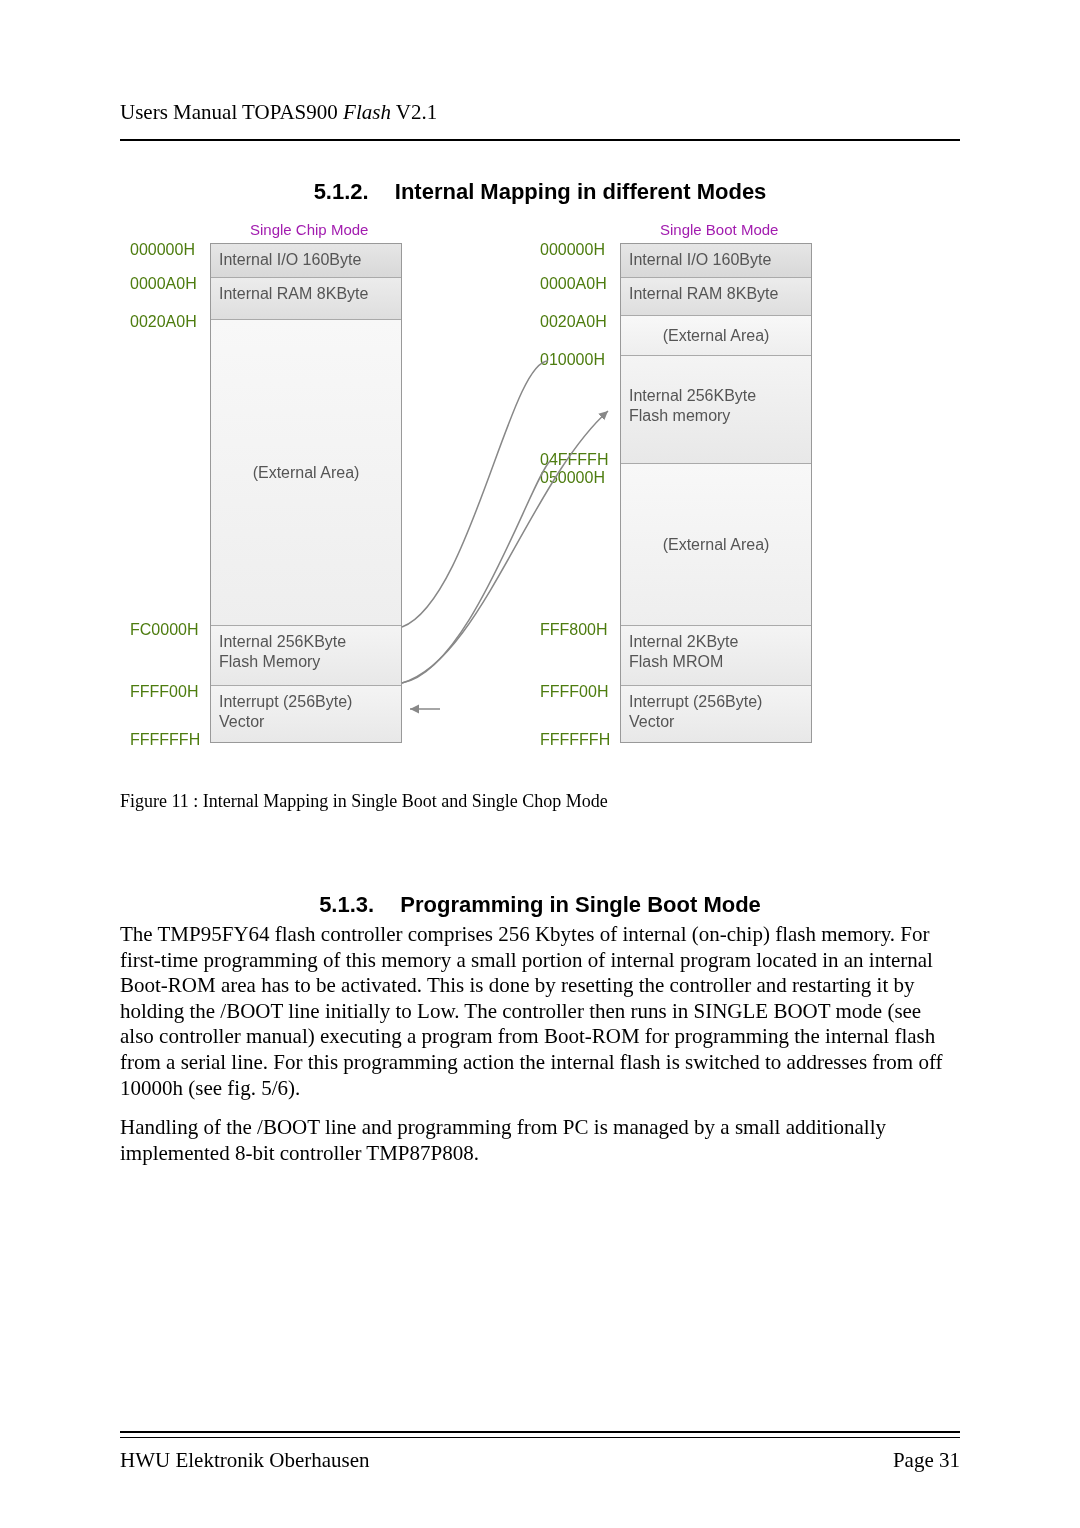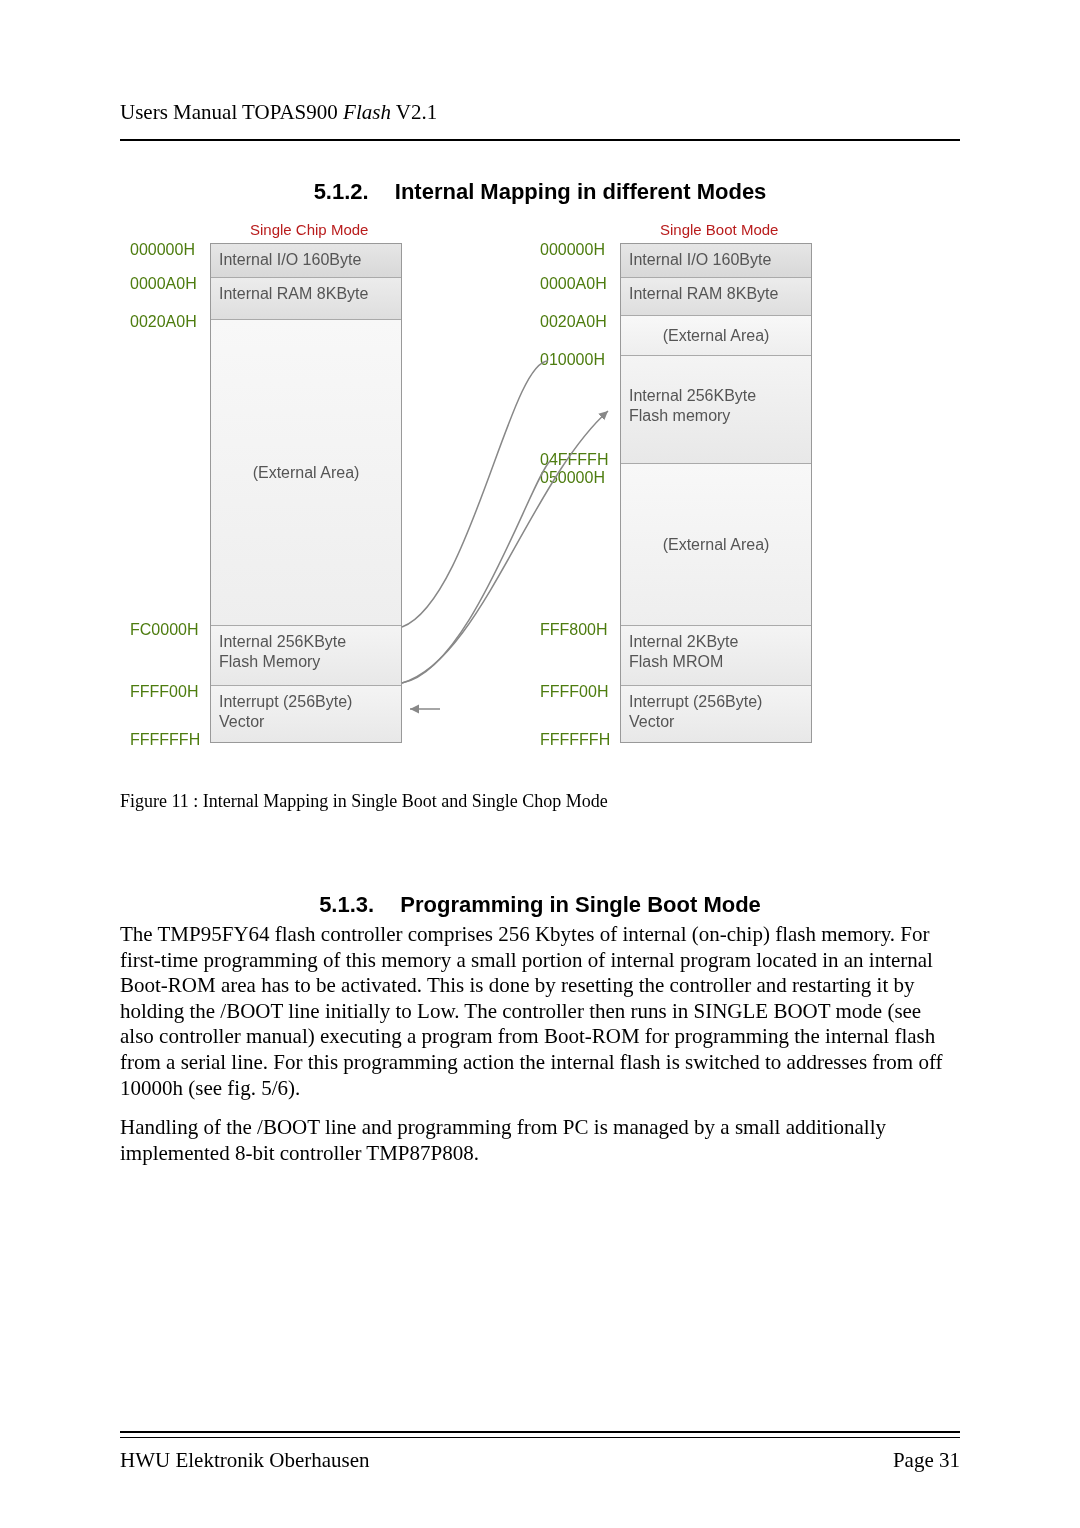--- a/index.html
+++ b/index.html
@@ -36,21 +36,21 @@
     width: 750px;
     height: 560px;
     background: #fff;
     position: relative;
     margin: 0 0 10px 10px;
   }
   .diag-title {
     position: absolute;
     font-family: Arial, Helvetica, sans-serif;
     font-size: 15px;
-    color: #b91c1c;
+    color: #a21caf;
   }
   .addr-label {
     position: absolute;
     font-family: Arial, Helvetica, sans-serif;
     font-size: 16px;
     color: #4d7c0f;
     text-align: left;
     width: 74px;
   }
   .mem-col {

